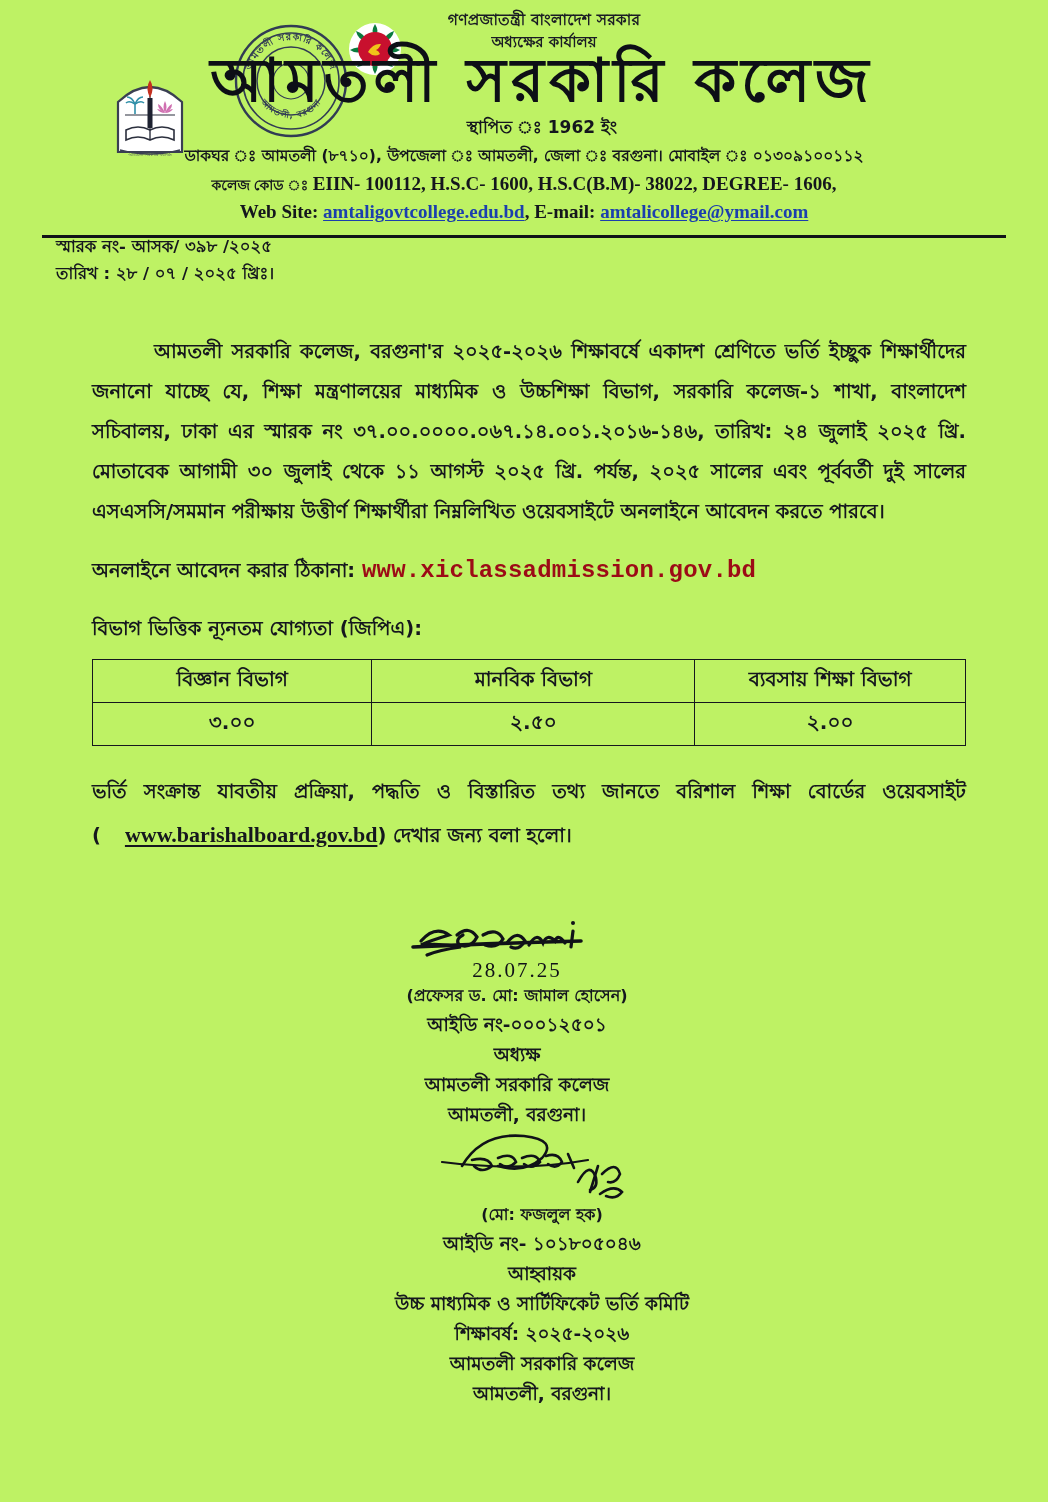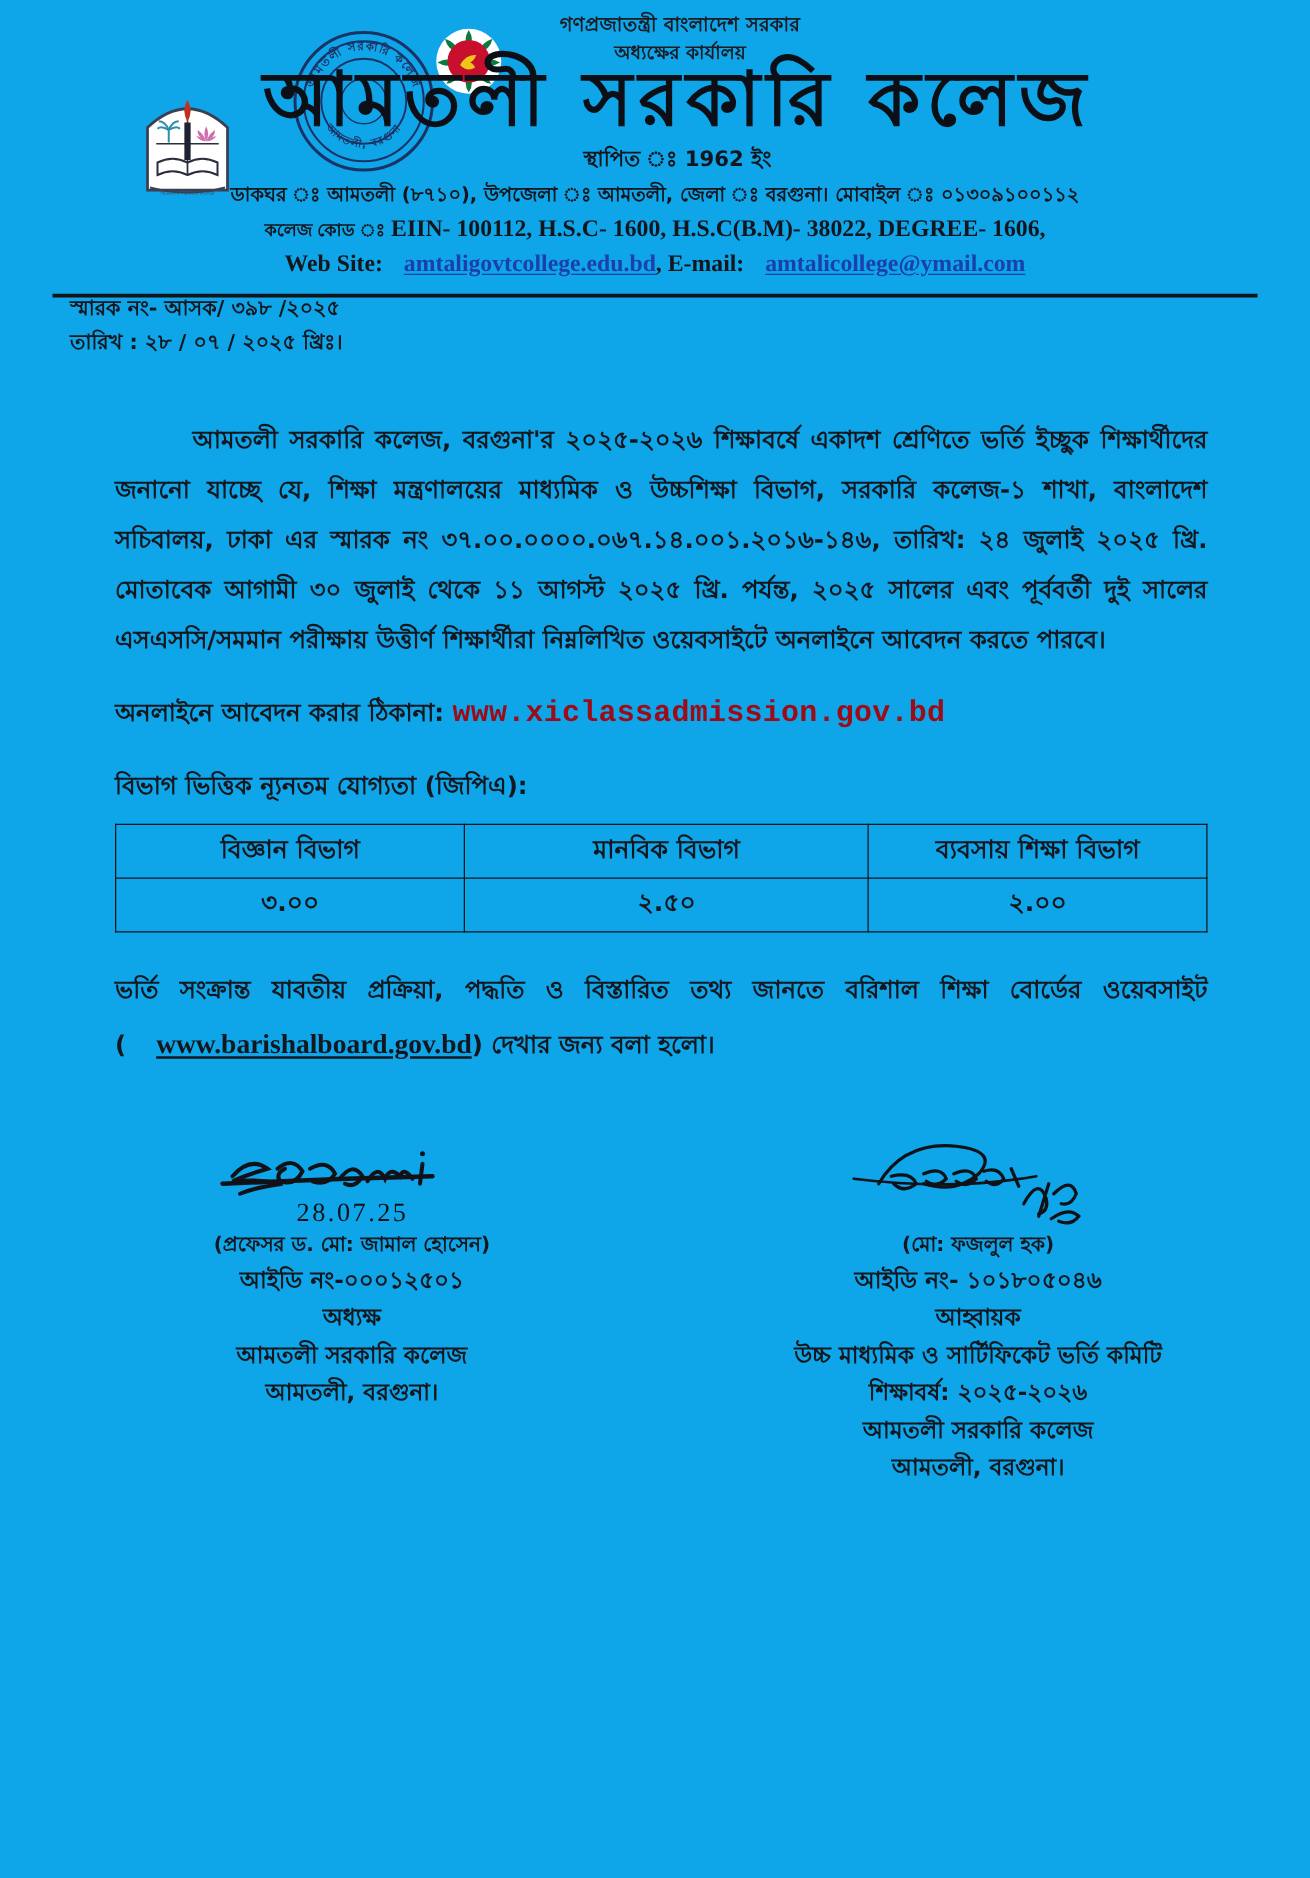--- a/index.html
+++ b/index.html
@@ -10,21 +10,21 @@
   }
   body {
     font-family: "Liberation Serif", "DejaVu Serif", serif;
     color: #12131a;
   }
   .page {
     position: relative;
     width: 1048px;
     height: 1502px;
     margin: 0 auto;
-    background: #0ea5e9;
+    background: #bef264;
     overflow: hidden;
   }
 
   
   .header {
     position: relative;
     padding: 10px 0 0 0;
     height: 228px;
     box-sizing: border-box;
   }
@@ -127,21 +127,20 @@
     font-size: 19px;
     font-weight: 700;
     line-height: 1.45;
     color: #14161d;
     margin-top: 1px;
   }
   .weblink {
     color: #1b3fae;
     text-decoration: underline;
     text-underline-offset: 2px;
-    margin-left: 12px;
   }
 
   .hr-rule {
     border: none;
     border-top: 3px solid #111318;
     margin: 9px 42px 0 42px;
   }
 
   
   .memo-row {
@@ -240,20 +239,21 @@
     font-family: "Liberation Serif", serif;
     font-size: 22px;
     margin-left: 24px;
   }
 
   
   .sig-row {
     display: flex;
     margin-top: 54px;
     padding: 0 40px 0 56px;
+    flex-direction: column;
   }
   .sig-col {
     flex: 1 1 0;
     text-align: center;
     position: relative;
   }
   .sig-col.left  { padding-right: 30px; }
   .sig-col.right { padding-left: 20px; }
 
   .sig-mark {

